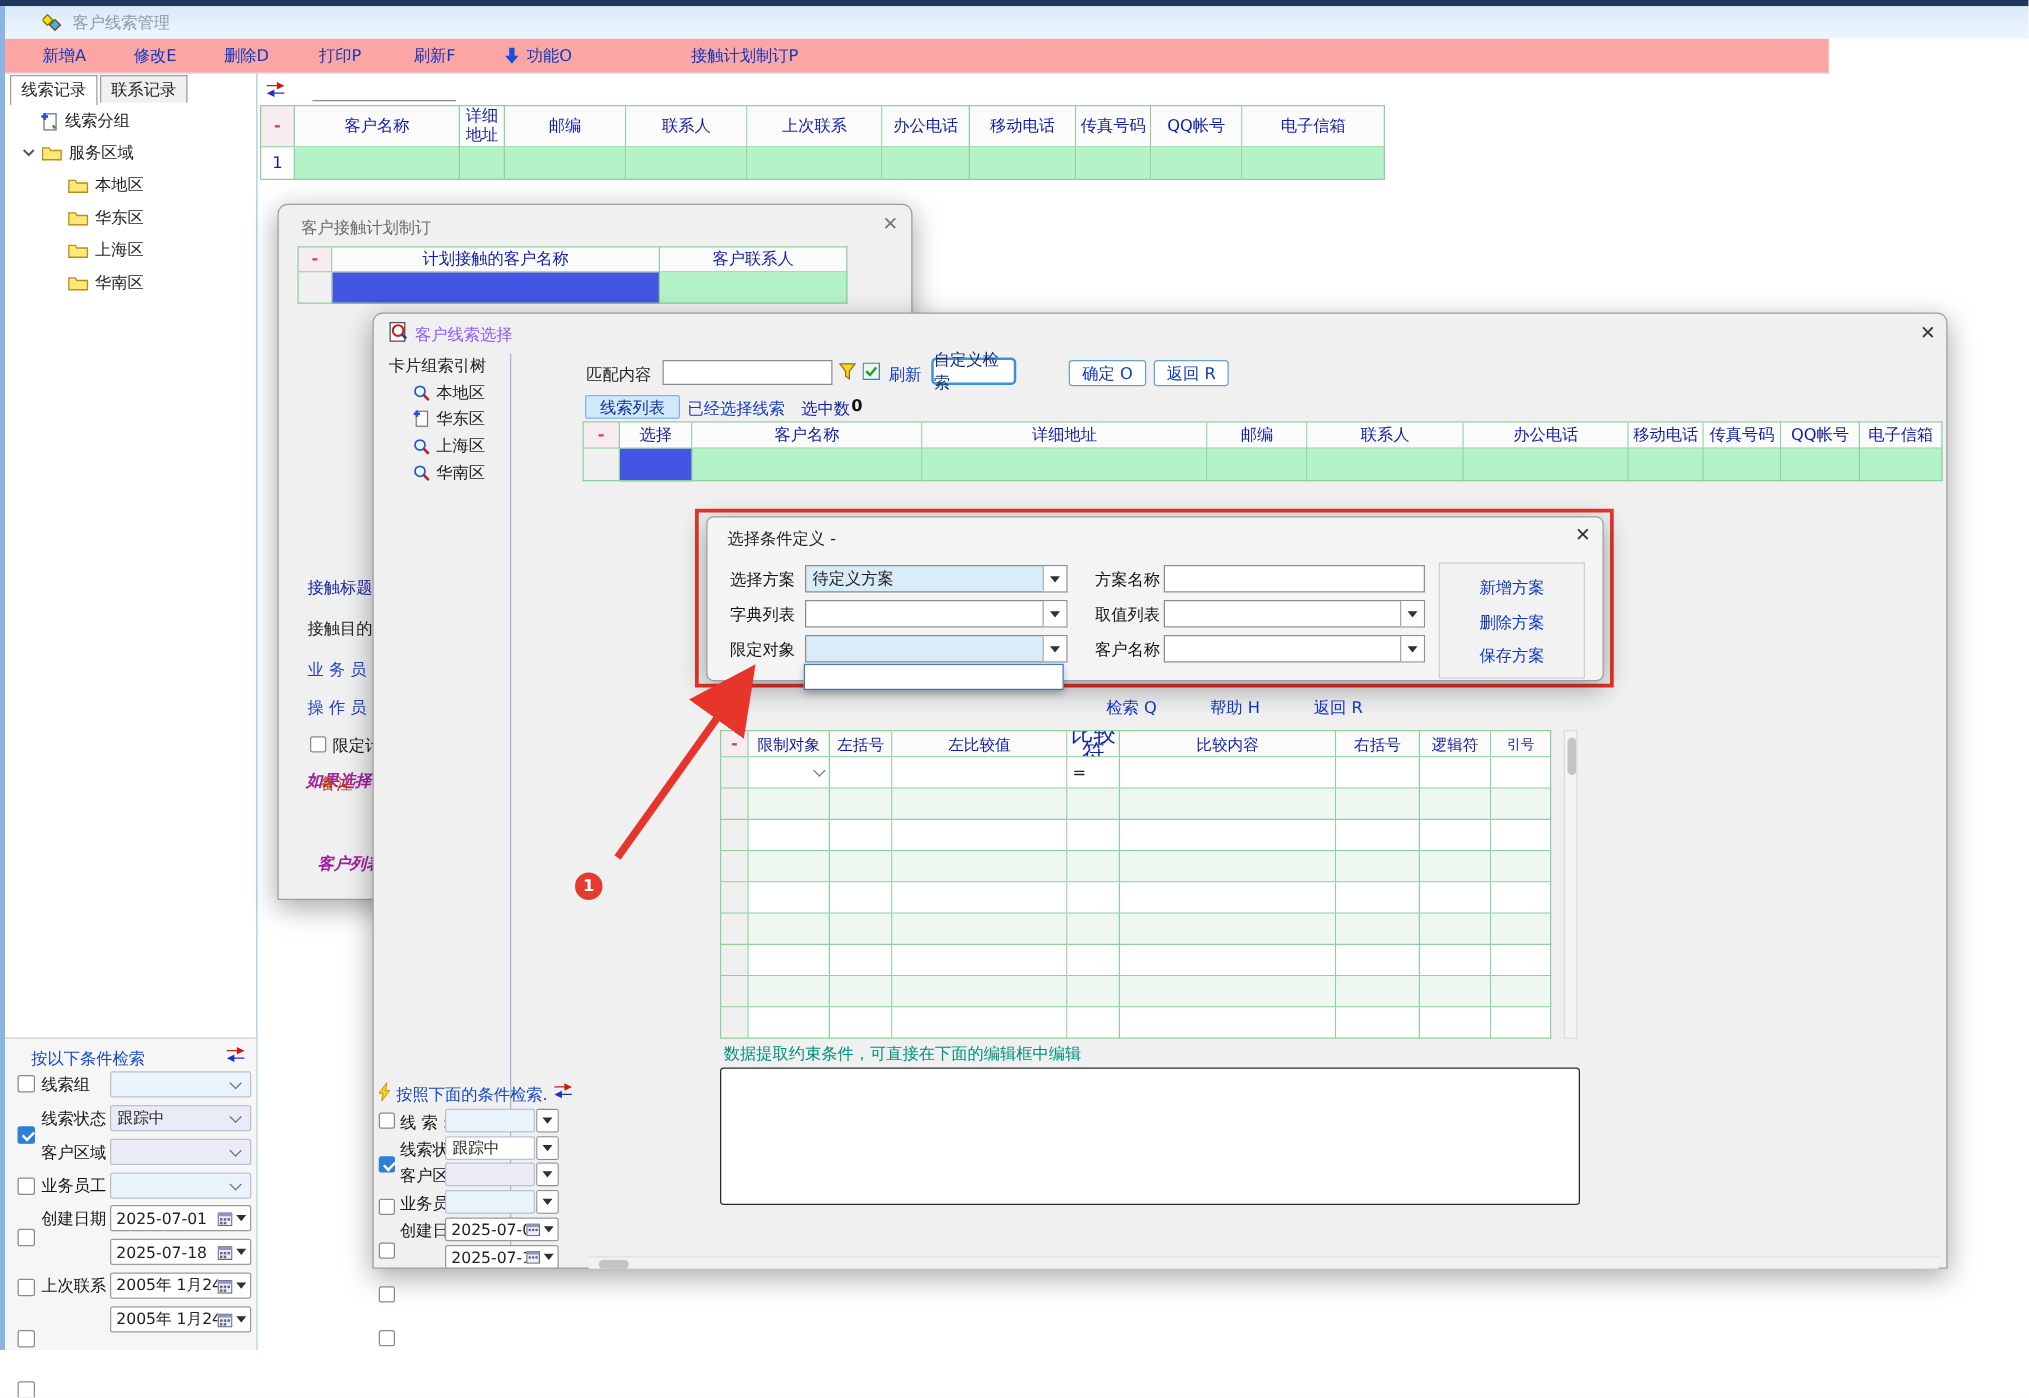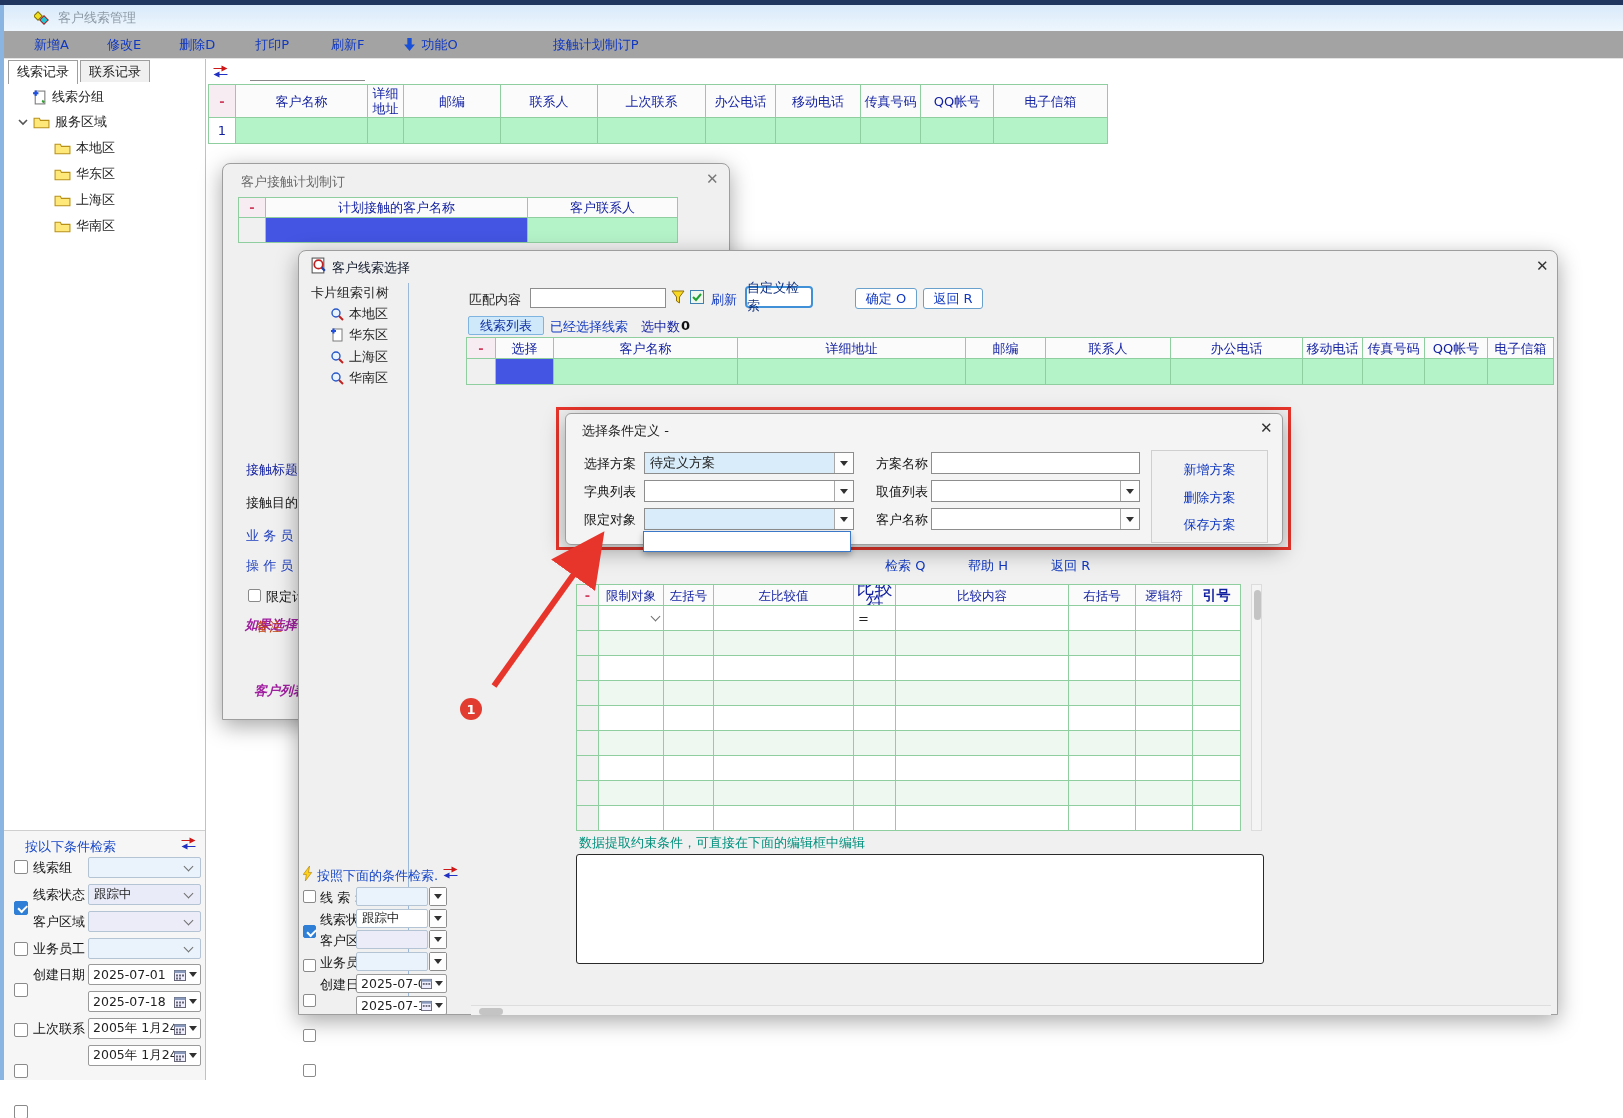--- a/index.html
+++ b/index.html
@@ -4,39 +4,39 @@
 <style>
   html,body{margin:0;padding:0;background:#fff;}
   #screen{position:relative;width:1623px;height:1118px;background:#ffffff;overflow:hidden;
           font-family:"DejaVu Sans","Liberation Sans",sans-serif;font-size:13px;color:#222;}
   .abs{position:absolute;box-sizing:border-box;}
   
   .topstrip{left:0;top:0;width:1623px;height:5px;background:#21365f;}
   .leftstrip{left:0;top:5px;width:4px;height:1075px;background:#8ab4e2;}
   .titlebar{left:4px;top:5px;width:1619px;height:26px;background:linear-gradient(#d9eafa,#eef6fd);display:flex;align-items:center;}
   .titletext{color:#8d9aa6;margin-left:8px;}
-  .toolbar{left:4px;top:31px;width:1619px;height:28px;background:#a3a3a3;border-bottom:1px solid #e3e3e3;display:flex;align-items:center;}
+  .toolbar{left:4px;top:31px;width:1459px;height:28px;background:#fca5a5;border-bottom:1px solid #e3e3e3;display:flex;align-items:center;}
   .tbitem{color:#1038c0;margin:0 0 0 30px;cursor:default;white-space:nowrap;}
   .sidetab{height:21px;padding:2px 8px 0;border:1px solid #9e9e9e;border-bottom:none;background:#fff;color:#222;}
   .sidetab.inactive{background:#f0f0f0;margin-left:2px;height:19px;}
   .vline{width:1px;background:#aac6e2;}
   
   .hrow{display:flex;}
   .hc{box-sizing:border-box;border:1px solid #8fcf9f;border-left:none;background:#fbfbfb;color:#101ea0;
       display:flex;align-items:center;justify-content:center;text-align:center;font-size:13px;line-height:15px;overflow:hidden;}
   .hc.first{border-left:1px solid #8fcf9f;}
   .hc.minus{background:#f8ecf3;color:#d04060;font-weight:bold;}
   .dc{box-sizing:border-box;border:1px solid #8fcf9f;border-left:none;border-top:none;background:#b4f2c8;overflow:hidden;}
   .dc.first{border-left:1px solid #8fcf9f;}
   .dc.rowsel{background:#f0f0f0;color:#101ea0;display:flex;align-items:center;justify-content:center;}
   .dc.white{background:#fff;}
   .dc.blue{background:#4355e2;}
   
   .dialog{background:#f0f0f0;border:1px solid #9e9e9e;box-shadow:0 6px 22px rgba(0,0,0,.35);}
-  .dlg-title{color:#0f172a;font-size:13px;}
+  .dlg-title{color:#8b5cf6;font-size:13px;}
   .closex{color:#333;font-size:15px;line-height:15px;cursor:default;}
   
   .btn{background:#fff;border:1px solid #6aa0cc;border-radius:3px;color:#1038c0;display:flex;align-items:center;justify-content:center;font-size:13px;}
   .btn.hot{border:2px solid #4090d8;border-radius:4px;color:#10307e;}
   .link{color:#1038c0;white-space:nowrap;}
   .tab1{background:#cfe8fa;border:1px solid #80b4e0;border-radius:2px;color:#0f2fa0;display:flex;align-items:center;justify-content:center;}
   .combo{background:#fff;border:1px solid #8d8d8d;display:flex;align-items:center;}
   .combo .val{flex:1;padding-left:5px;font-size:13px;color:#222;overflow:hidden;white-space:nowrap;}
   .combo .dbtn{width:18px;height:100%;border-left:1px solid #a8a8a8;background:#fdfdfd;display:flex;align-items:center;justify-content:center;}
   .combo.blue{background:#d9ecf9;}
@@ -439,21 +439,21 @@
 
     <div class="abs hrow" style="left:277px;top:333px;">
       <div class="hc minus first" style="width:23px;height:22px;">-</div>
       <div class="hc" style="width:65px;height:22px;font-size:12.5px;">限制对象</div>
       <div class="hc" style="width:50px;height:22px;font-size:12.5px;">左括号</div>
       <div class="hc" style="width:140px;height:22px;font-size:12.5px;">左比较值</div>
       <div class="hc" style="width:42px;height:22px;font-size:18px;">比较符</div>
       <div class="hc" style="width:173px;height:22px;font-size:12.5px;">比较内容</div>
       <div class="hc" style="width:67px;height:22px;font-size:12.5px;">右括号</div>
       <div class="hc" style="width:57px;height:22px;font-size:12.5px;">逻辑符</div>
-      <div class="hc" style="width:48px;height:22px;font-size:14px;font-weight:bold;">引号</div>
+      <div class="hc" style="width:48px;height:22px;font-size:11px;">引号</div>
     </div>
 
     <div class="abs hrow" style="left:277px;top:355px;">
       <div class="dc rowsel first" style="width:23px;height:25px;"></div>
       <div class="dc white" style="width:65px;height:25px;display:flex;justify-content:flex-end;align-items:center;">
           <span class="chev" style="margin-right:4px;"></span>
         </div>
       <div class="dc white" style="width:50px;height:25px;"></div>
       <div class="dc white" style="width:140px;height:25px;"></div>
       <div class="dc white" style="width:42px;height:25px;display:flex;align-items:center;padding-left:4px;color:#222;">=</div>

